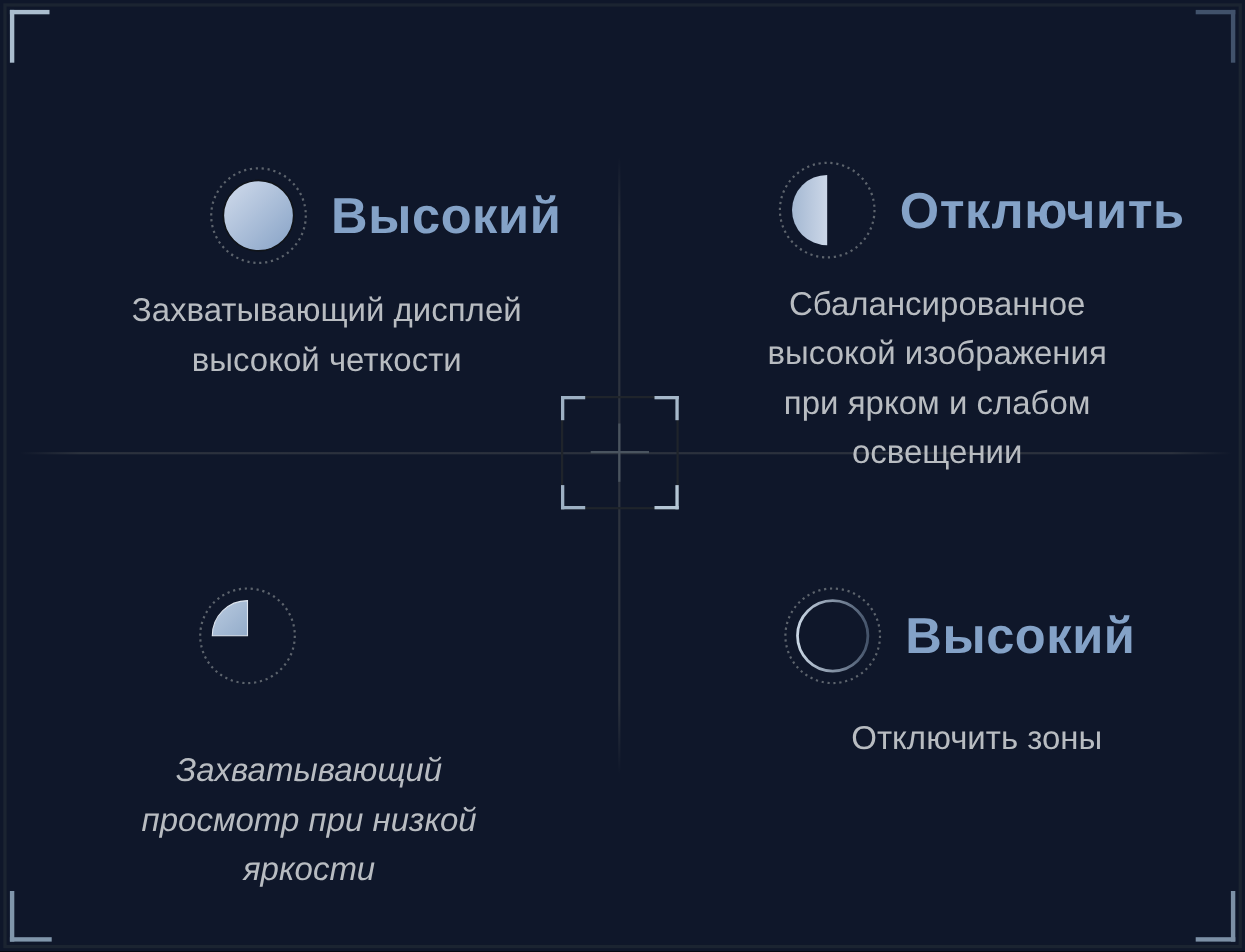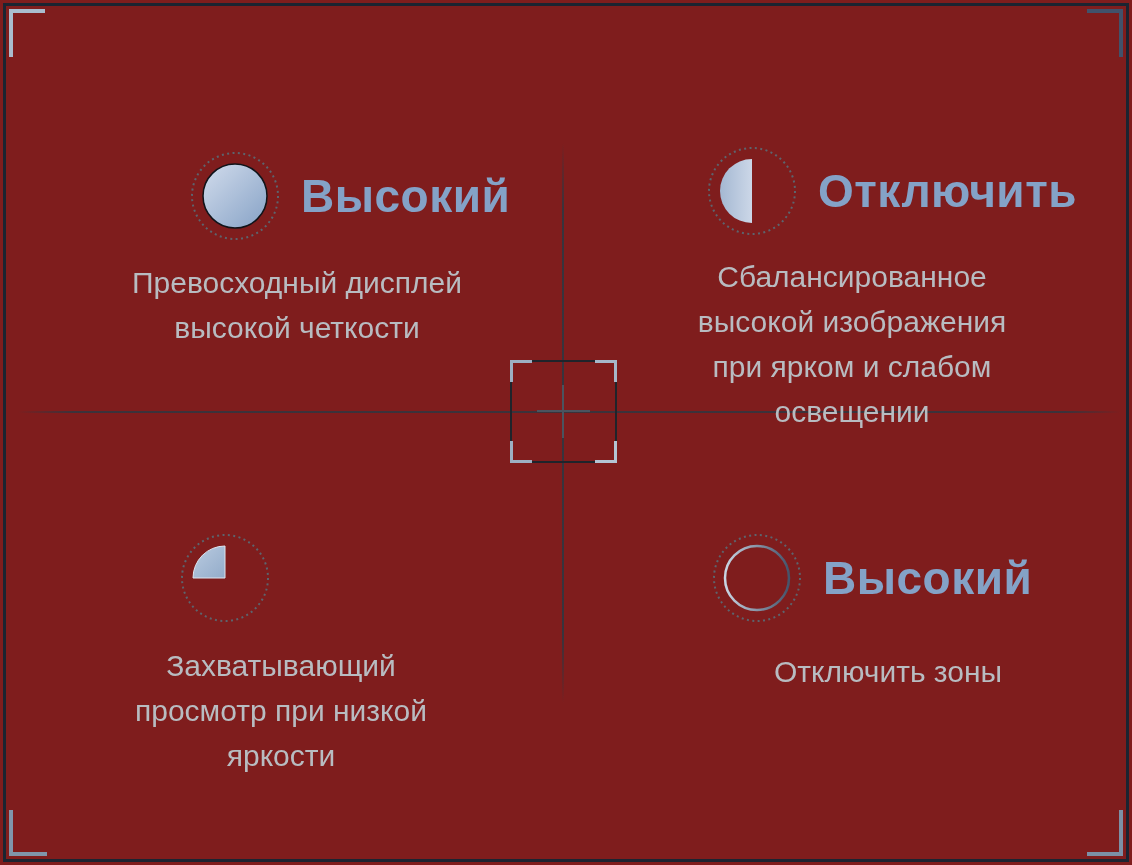--- a/index.html
+++ b/index.html
@@ -1,17 +1,17 @@
 <!DOCTYPE html>
 <html lang="ru"><head>
 <meta charset="utf-8">
 <style>
   html,body{margin:0;padding:0;background:#000;}
   #screen{
-    position:relative;width:1132px;height:865px;background:#7f1d1d;overflow:hidden;
+    position:relative;width:1132px;height:865px;background:#0f172a;overflow:hidden;
     font-family:"Liberation Sans",sans-serif;
   }
 
   
   .frame{position:absolute;inset:3px;border:3px solid #1b2431;pointer-events:none;}
   .fc{position:absolute;}
   .fc-tl{top:3px;left:3px;width:32px;height:44px;border-top:4px solid #aabdce;border-left:4px solid #aabdce;}
   .fc-tr{top:3px;right:3px;width:32px;height:44px;border-top:4px solid #41526b;border-right:4px solid #41526b;}
   .fc-bl{bottom:3px;left:3px;width:34px;height:42px;border-bottom:4px solid #8096ab;border-left:4px solid #8096ab;}
   .fc-br{bottom:3px;right:3px;width:32px;height:42px;border-bottom:4px solid #7c90a6;border-right:4px solid #7c90a6;}
@@ -37,21 +37,21 @@
   .opt-mid {left:706px;top:145px;}
   .opt-low {left:179px;top:532px;}
   .opt-off {left:711px;top:532px;}
   .opt .ttl{font-size:46px;font-weight:bold;color:#84a2c7;letter-spacing:.5px;margin:0;line-height:1;}
   .icon-box{width:92px;height:92px;flex:0 0 auto;}
 
   .desc{position:absolute;width:390px;text-align:center;white-space:pre-line;
     font-size:30px;line-height:45px;color:#b8bcc1;margin:0;}
   .desc-high{left:102px;top:260px;}
   .desc-mid {left:657px;top:254px;}
-  .desc-low {left:86px; top:643px;}
+  .desc-low {left:86px; top:678px;font-style:italic;}
   .desc-off {left:693px;top:649px;}
 
   svg .ring{fill:none;stroke:#5d646d;stroke-width:2;stroke-dasharray:2 3.4;}
 </style>
 </head>
 <body>
 
 <div id="screen">
 
   <div class="frame">
@@ -81,21 +81,21 @@
             <stop offset="0" stop-color="#d2dcec"></stop>
               <stop offset="1" stop-color="#86a2c6"></stop>
           </linearGradient>
         </defs>
         <circle class="ring" r="43"></circle>
         <circle r="32" fill="url(#gf)" stroke="#10141a" stroke-width="1.5"></circle>
       </svg>
     </span>
     <h2 class="ttl">Высокий</h2>
   </div>
-  <p class="desc desc-high">Превосходный дисплей
+  <p class="desc desc-high">Захватывающий дисплей
 высокой четкости</p>
 
   <div class="opt opt-mid">
     <span class="icon-box">
       <svg width="92" height="92" viewBox="-46 -46 92 92" aria-hidden="true">
         <defs>
           <linearGradient id="gh" x1="0" y1="0" x2="1" y2="0">
             <stop offset="0" stop-color="#a4b8d2"></stop>
               <stop offset="1" stop-color="#ccd7e8"></stop>
           </linearGradient>

